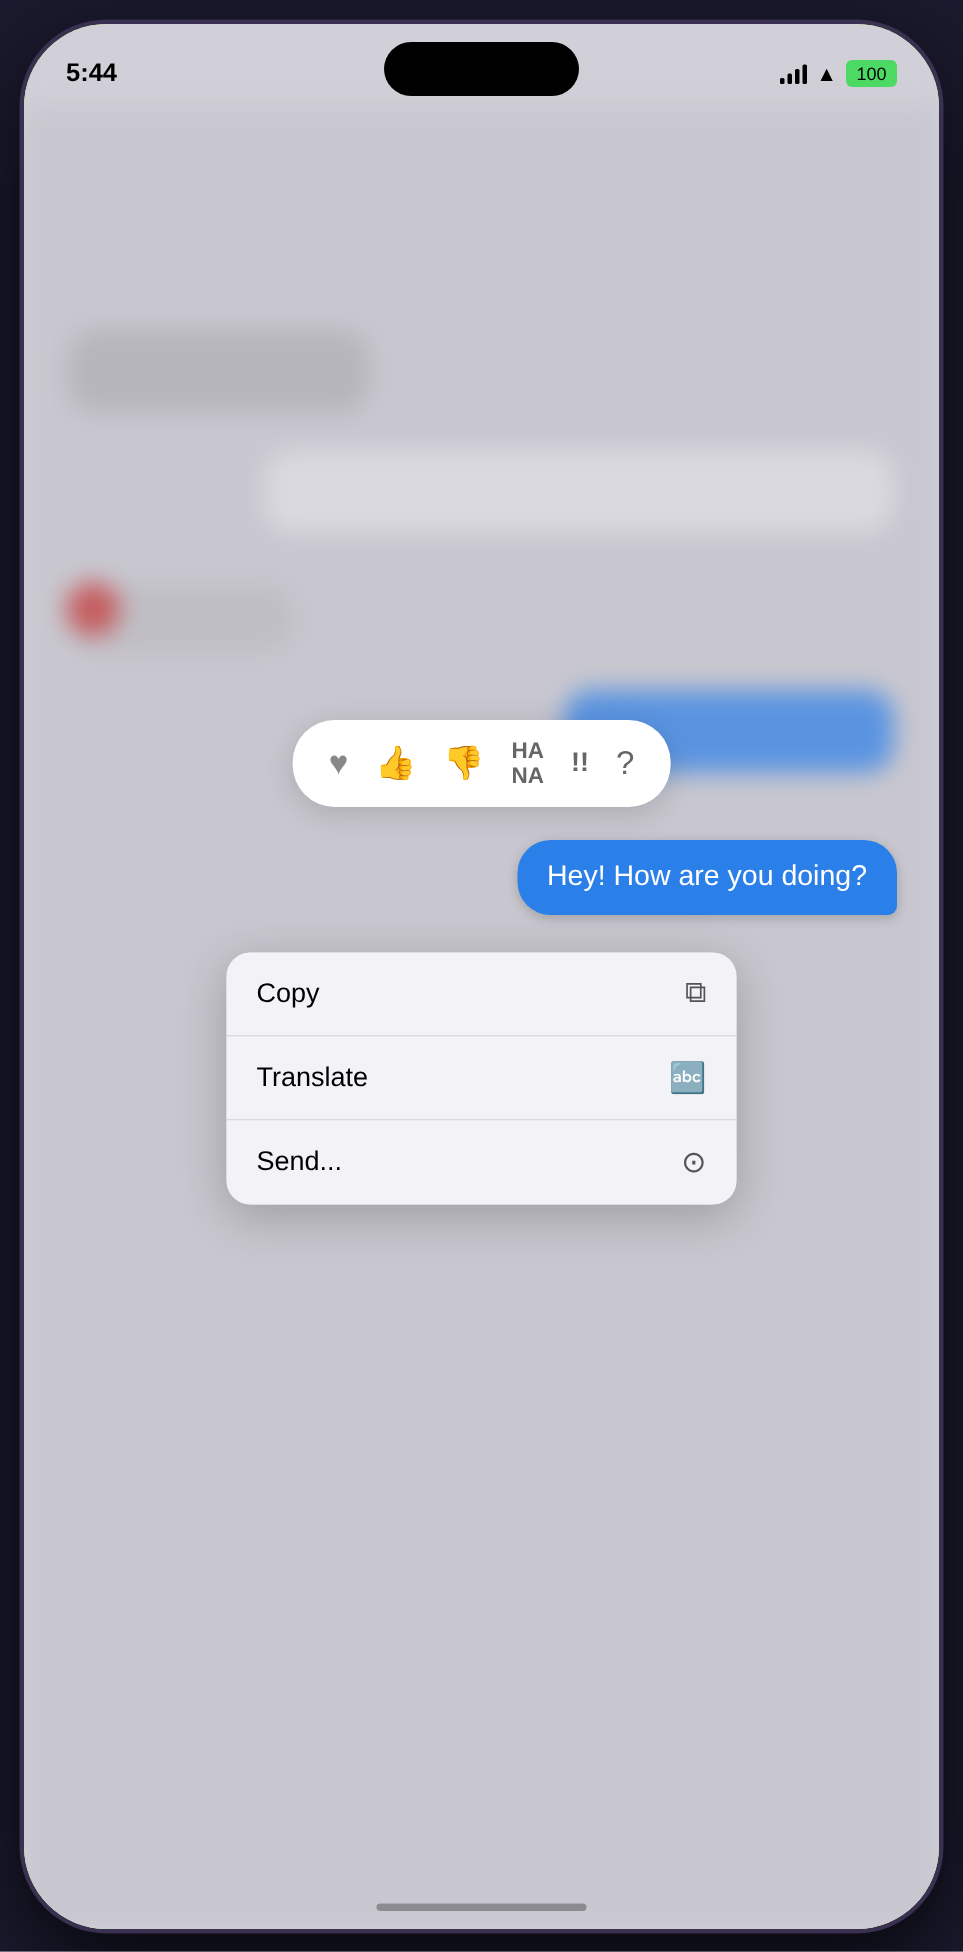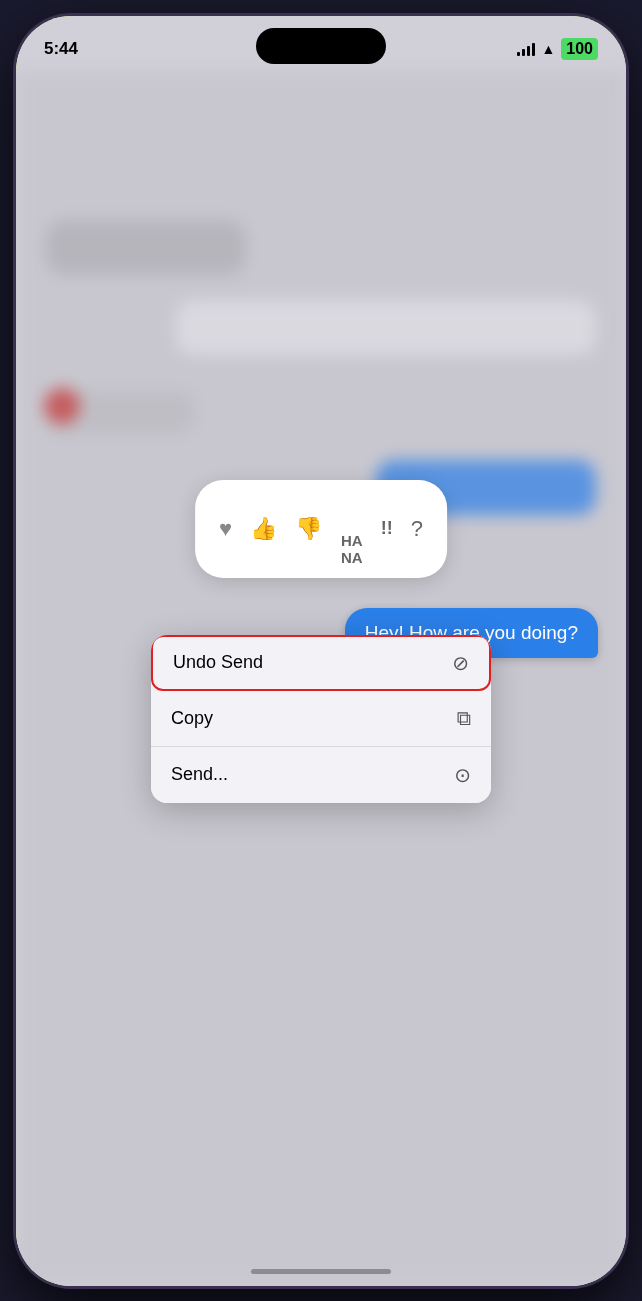--- a/index.html
+++ b/index.html
@@ -94,22 +94,22 @@
 
     .wifi-icon {
       font-size: 14px;
       color: #000;
     }
 
     .battery-box {
       background: #4cd964;
       border-radius: 4px;
       padding: 2px 5px;
-      font-size: 16px;
-      font-weight: 700;
+      font-size: 12px;
+      font-weight: 400;
       color: #000;
       min-width: 34px;
       text-align: center;
     }
 
     
     .dynamic-island {
       position: absolute;
       top: 12px;
       left: 50%;
@@ -231,21 +231,20 @@
       top: 490px;
       right: 28px;
       background: #2b7fe8;
       color: white;
       border-radius: 22px 22px 6px 22px;
       padding: 14px 20px;
       font-size: 19px;
       font-weight: 500;
       max-width: 340px;
       box-shadow: 0 2px 8px rgba(0,0,0,0.2);
-      margin-top: 48px;
     }
 
     
     .context-menu {
       position: absolute;
       top: 565px;
       left: 50%;
       transform: translateX(-50%);
       width: 340px;
       background: rgba(242,242,247,0.97);
@@ -323,44 +322,44 @@
       <div class="bg-blurred-msg4"></div>
       <div class="bg-blurred-avatar"></div>
     </div>
 
     <div class="overlay">
 
       <div class="reaction-bar">
         <span class="reaction-btn" style="color:#888;">♥</span>
         <span class="reaction-btn">👍</span>
         <span class="reaction-btn">👎</span>
-        <span class="reaction-btn" style="font-size:15px;font-weight:700;color:#666;margin-top:40px;">HA<br>NA</span>
+        <span class="reaction-btn" style="font-size:15px;font-weight:700;color:#666;">HA<br>NA</span>
         <span class="reaction-btn" style="font-size:18px;font-weight:700;color:#666;">!!</span>
         <span class="reaction-btn" style="font-size:22px;font-weight:500;color:#666;">?</span>
       </div>
 
       <div class="message-bubble">
         <span>Hey! How are you doing?</span>
       </div>
 
       <div class="context-menu">
 
 
 
-        <div class="menu-item" style="border: 2.5px solid #e02020; border-radius: 12px; margin: 0 0;">
-          <span class="menu-item-label">Undo Send</span>
-          <span class="menu-item-icon">⊘</span>
-        </div>
 
 
         <div class="menu-item">
           <span class="menu-item-label">Copy</span>
           <span class="menu-item-icon">⧉</span>
         </div>
 
+        <div class="menu-item">
+          <span class="menu-item-label">Translate</span>
+          <span class="menu-item-icon">🔤</span>
+        </div>
 
         <div class="menu-item">
           <span class="menu-item-label">Send...</span>
           <span class="menu-item-icon">⊙</span>
         </div>
 
       </div>
 
     </div>
 

